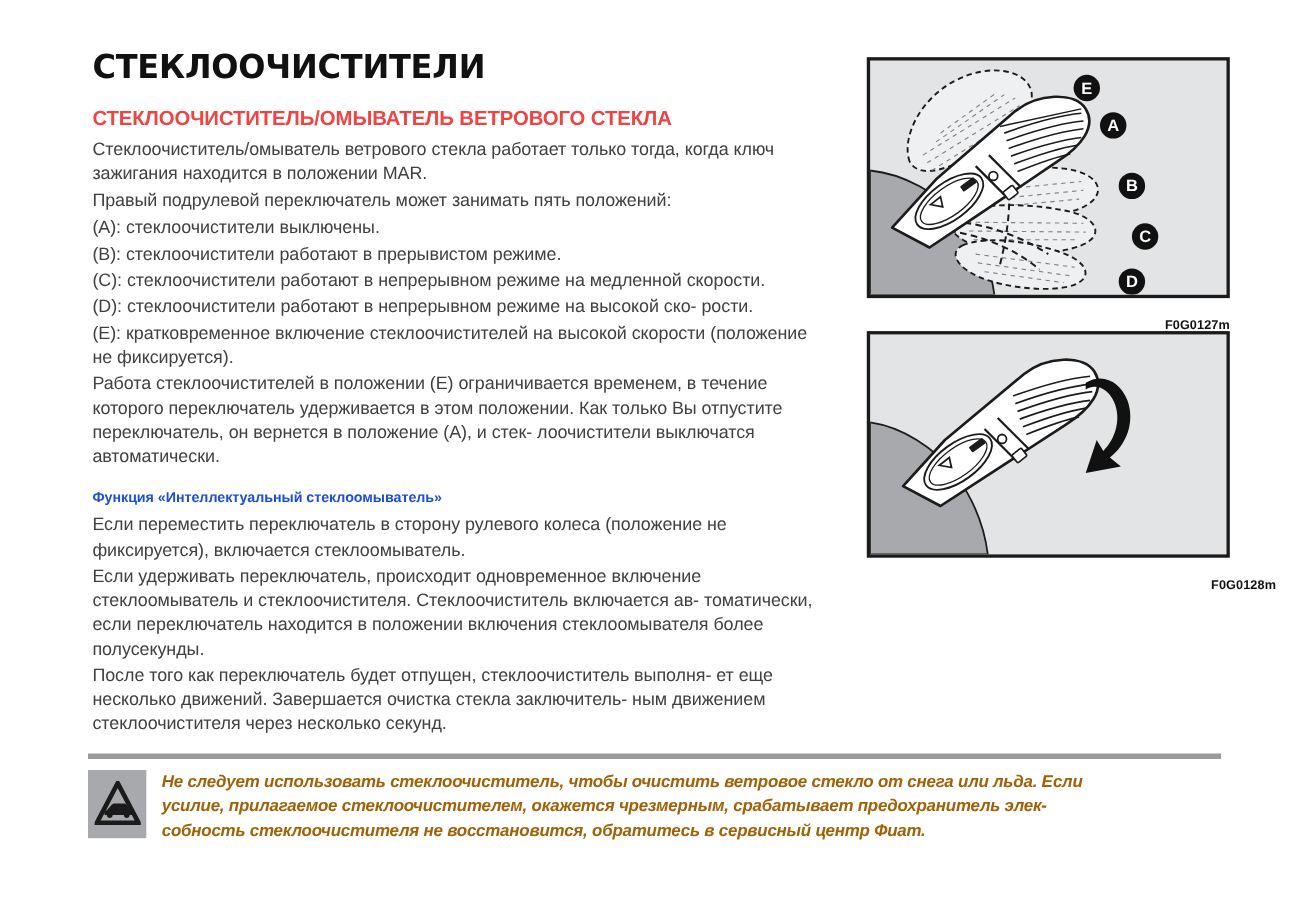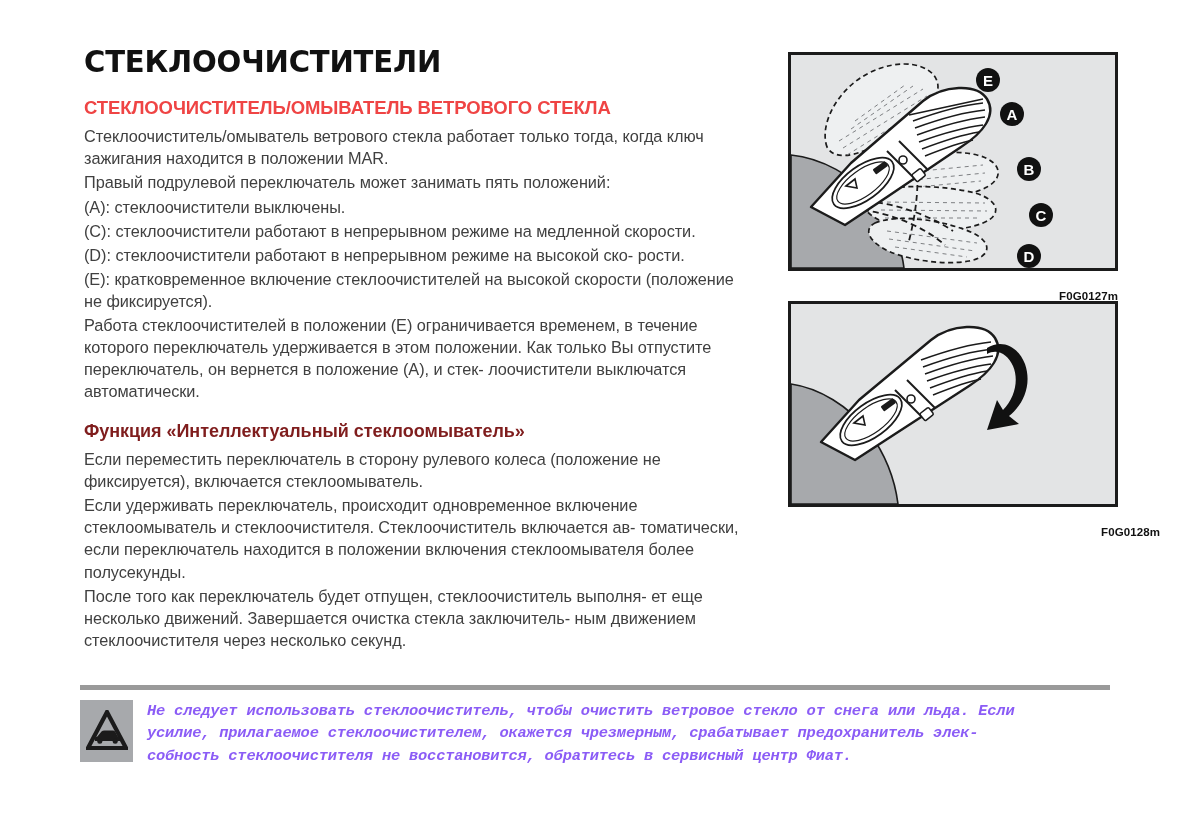--- a/index.html
+++ b/index.html
@@ -48,25 +48,25 @@
   h2.section-title {
     font-size: 18.5px;
     font-weight: bold;
     margin: 0 0 7px 0;
     line-height: 1.15;
     color: #ef4444;
     letter-spacing: -0.1px;
   }
 
   h3.sub-title {
-    font-size: 18px;
+    font-size: 13px;
     font-weight: bold;
     margin: 19px 0 6px 0;
     line-height: 1.15;
-    color: #7f1d1d;
+    color: #1d4ed8;
     letter-spacing: -0.05px;
   }
 
   p.body {
     font-size: 16.3px;
     line-height: 22.1px;
     margin: 0 0 2px 0;
     color: #404040;
     letter-spacing: -0.05px;
   }
@@ -138,24 +138,23 @@
     flex: 0 0 auto;
     display: flex;
     align-items: center;
     justify-content: center;
   }
   .warn-text {
     font-size: 15.4px;
     font-weight: bold;
     font-style: italic;
     line-height: 22.4px;
-    color: #8b5cf6;
+    color: #a16207;
     letter-spacing: -0.2px;
     max-width: 962px;
-    font-family: Liberation Mono, monospace;
   }
   .warn-text span { display: block; white-space: nowrap; }
 </style>
 </head>
 <body>
 
 <div class="page">
 
   <div class="text-col">
 
@@ -169,20 +168,23 @@
     </p>
 
     <p class="body">
       <span>Правый подрулевой переключатель может занимать пять положений:</span>
     </p>
 
     <p class="body">
       <span>(A): стеклоочистители выключены.</span>
     </p>
 
+    <p class="body">
+      <span>(B): стеклоочистители работают в прерывистом режиме.</span>
+    </p>
 
     <p class="body">
       <span>(C): стеклоочистители работают в непрерывном режиме на медленной</span>
       <span>скорости.</span>
     </p>
 
     <p class="body">
       <span>(D): стеклоочистители работают в непрерывном режиме на высокой ско-</span>
       <span>рости.</span>
     </p>

